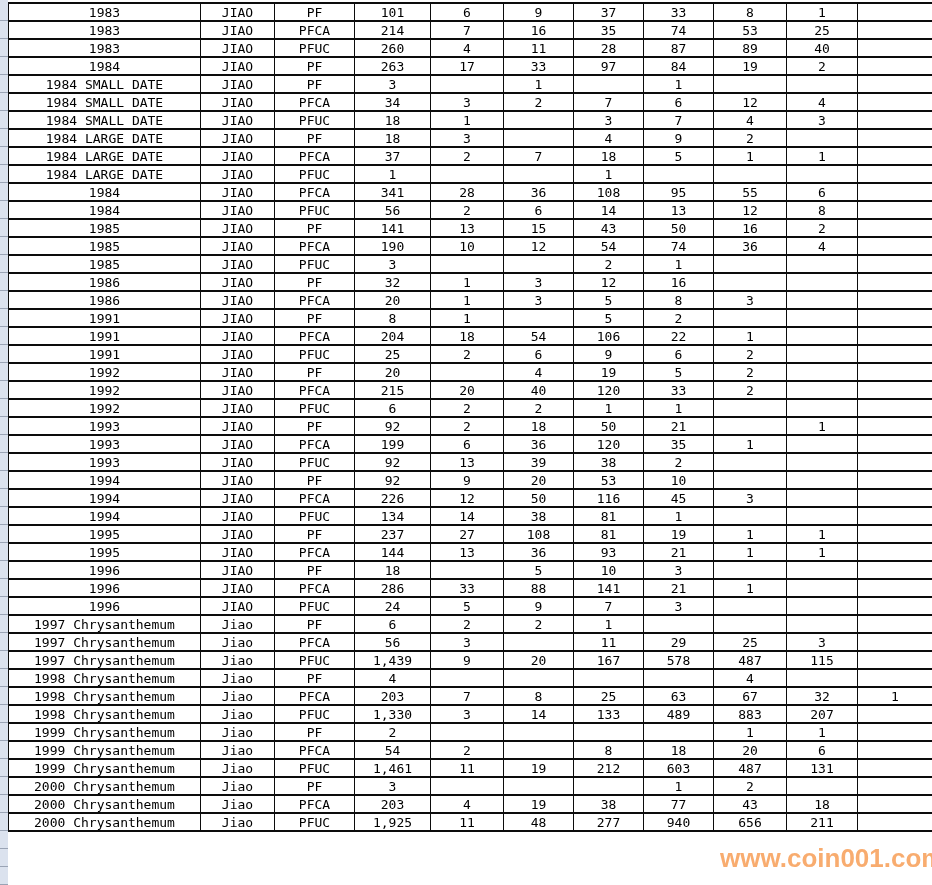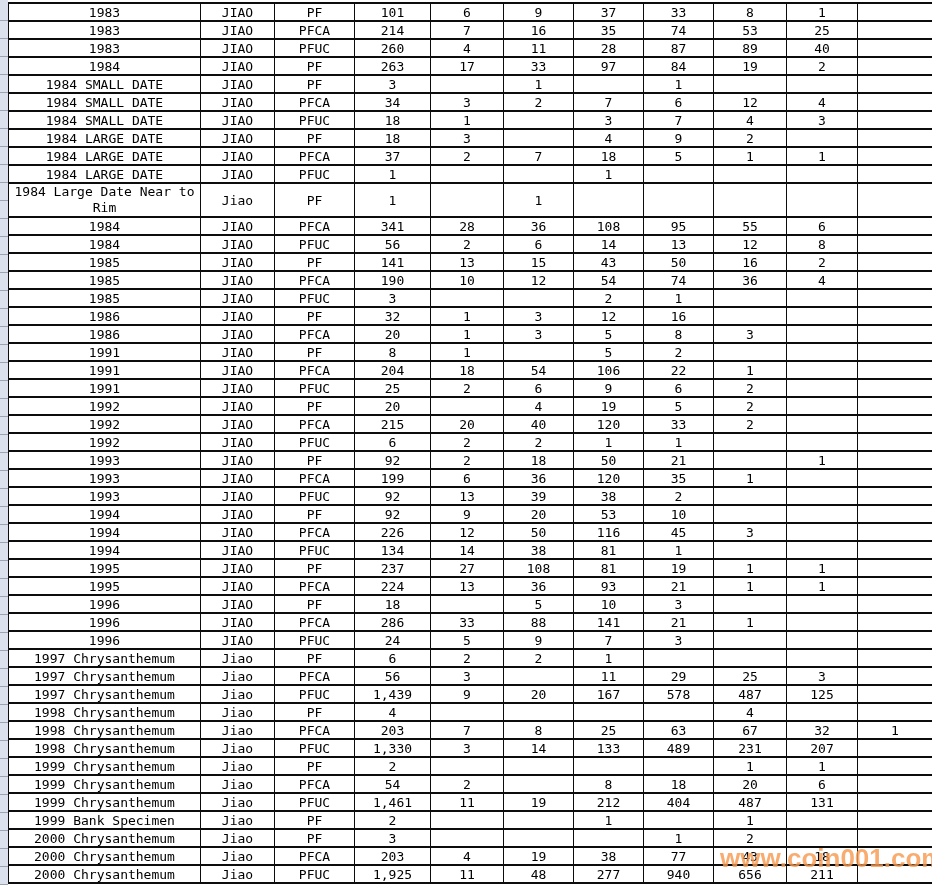--- a/index.html
+++ b/index.html
@@ -205,33 +205,20 @@
           <td>PFUC</td>
           <td>1</td>
           <td></td>
           <td></td>
           <td>1</td>
           <td></td>
           <td></td>
           <td></td>
           <td></td>
         </tr>
-        <tr class="tall">
-          <td class="label-cell">1984 Large Date Near to Rim</td>
-          <td>Jiao</td>
-          <td>PF</td>
-          <td>1</td>
-          <td></td>
-          <td>1</td>
-          <td></td>
-          <td></td>
-          <td></td>
-          <td></td>
-          <td></td>
-        </tr>
         <tr>
           <td class="label-cell">1984</td>
           <td>JIAO</td>
           <td>PFCA</td>
           <td>341</td>
           <td>28</td>
           <td>36</td>
           <td>108</td>
           <td>95</td>
           <td>55</td>
@@ -482,21 +469,21 @@
           <td>81</td>
           <td>19</td>
           <td>1</td>
           <td>1</td>
           <td></td>
         </tr>
         <tr>
           <td class="label-cell">1995</td>
           <td>JIAO</td>
           <td>PFCA</td>
-          <td>224</td>
+          <td>144</td>
           <td>13</td>
           <td>36</td>
           <td>93</td>
           <td>21</td>
           <td>1</td>
           <td>1</td>
           <td></td>
         </tr>
         <tr>
           <td class="label-cell">1996</td>
@@ -566,21 +553,21 @@
         <tr>
           <td class="label-cell">1997 Chrysanthemum</td>
           <td>Jiao</td>
           <td>PFUC</td>
           <td>1,439</td>
           <td>9</td>
           <td>20</td>
           <td>167</td>
           <td>578</td>
           <td>487</td>
-          <td>125</td>
+          <td>115</td>
           <td></td>
         </tr>
         <tr>
           <td class="label-cell">1998 Chrysanthemum</td>
           <td>Jiao</td>
           <td>PF</td>
           <td>4</td>
           <td></td>
           <td></td>
           <td></td>
@@ -604,21 +591,21 @@
         </tr>
         <tr>
           <td class="label-cell">1998 Chrysanthemum</td>
           <td>Jiao</td>
           <td>PFUC</td>
           <td>1,330</td>
           <td>3</td>
           <td>14</td>
           <td>133</td>
           <td>489</td>
-          <td>231</td>
+          <td>883</td>
           <td>207</td>
           <td></td>
         </tr>
         <tr>
           <td class="label-cell">1999 Chrysanthemum</td>
           <td>Jiao</td>
           <td>PF</td>
           <td>2</td>
           <td></td>
           <td></td>
@@ -642,36 +629,23 @@
           <td></td>
         </tr>
         <tr>
           <td class="label-cell">1999 Chrysanthemum</td>
           <td>Jiao</td>
           <td>PFUC</td>
           <td>1,461</td>
           <td>11</td>
           <td>19</td>
           <td>212</td>
-          <td>404</td>
+          <td>603</td>
           <td>487</td>
           <td>131</td>
-          <td></td>
-        </tr>
-        <tr>
-          <td class="label-cell">1999 Bank Specimen</td>
-          <td>Jiao</td>
-          <td>PF</td>
-          <td>2</td>
-          <td></td>
-          <td></td>
-          <td>1</td>
-          <td></td>
-          <td>1</td>
-          <td></td>
           <td></td>
         </tr>
         <tr>
           <td class="label-cell">2000 Chrysanthemum</td>
           <td>Jiao</td>
           <td>PF</td>
           <td>3</td>
           <td></td>
           <td></td>
           <td></td>

